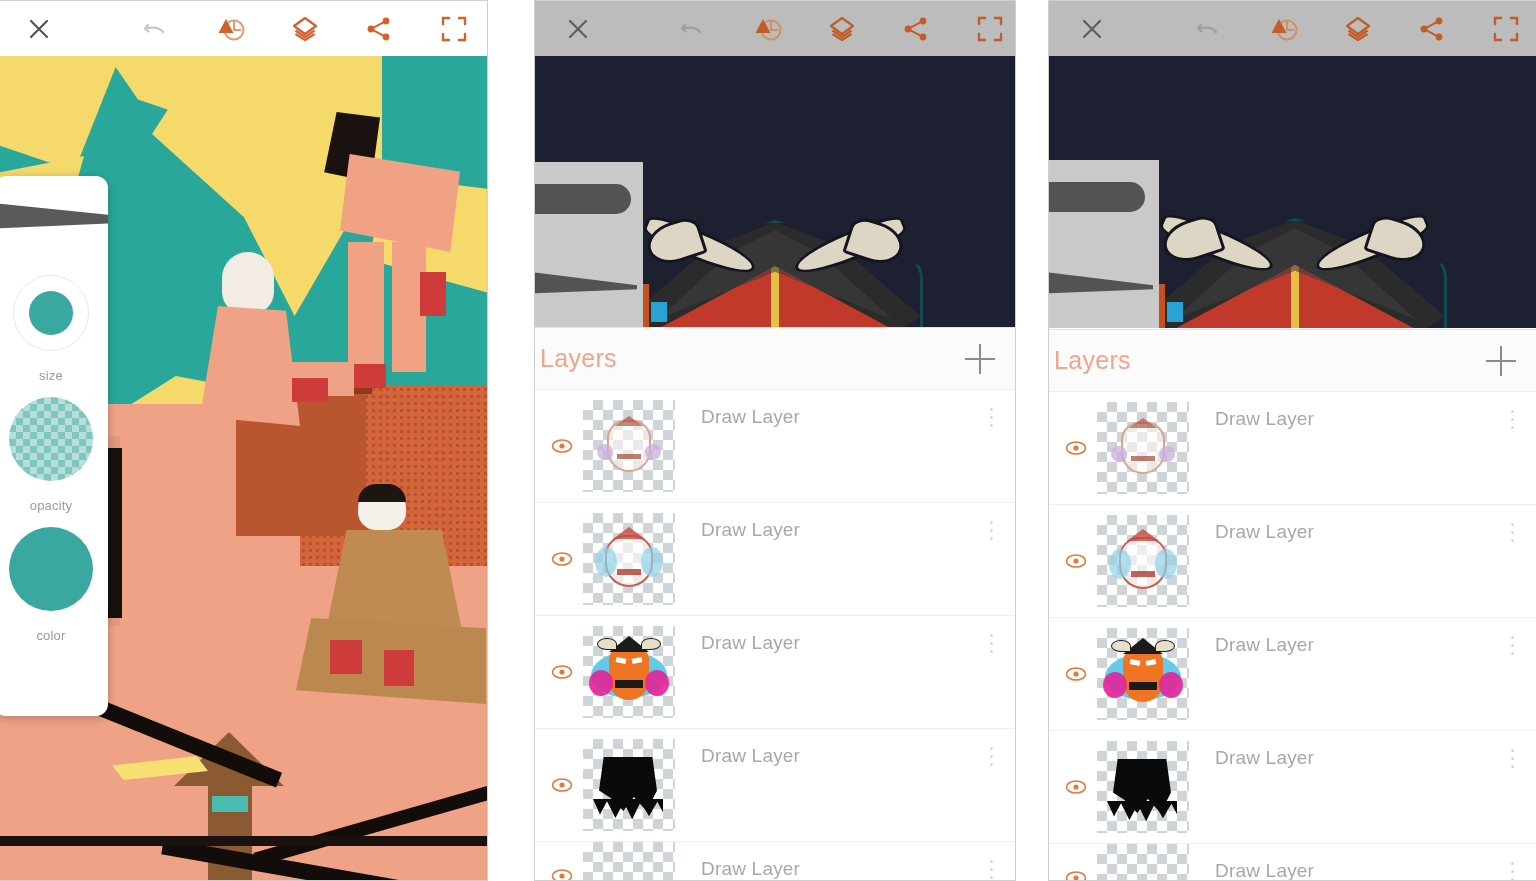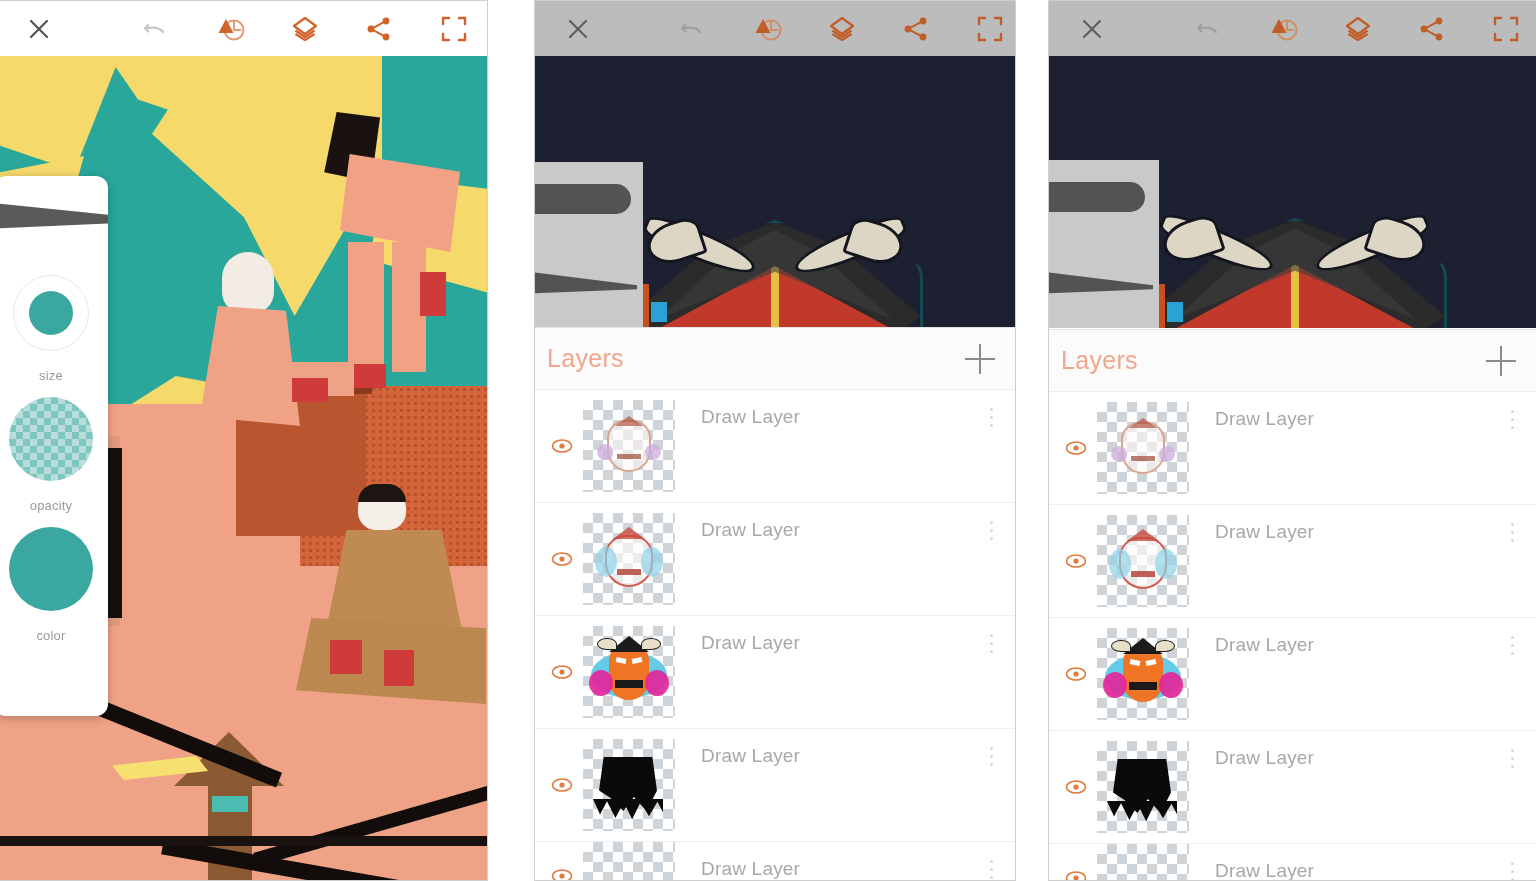--- a/index.html
+++ b/index.html
@@ -126,21 +126,21 @@
     overflow:hidden;
   }
   .layers-header{
     position:relative;
     height:62px;
     background:#fbfbfb;
     border-bottom:1px solid #ececec;
     display:flex; align-items:center;
   }
   .layers-title{
-    margin-left:12px;
+    margin-left:5px;
     font-size:25px;
     color:#f0a58c;
     font-weight:400;
     letter-spacing:.3px;
   }
   .add-layer{
     position:absolute;
     right:18px; top:50%;
     transform:translateY(-50%);
     width:34px;height:34px;

